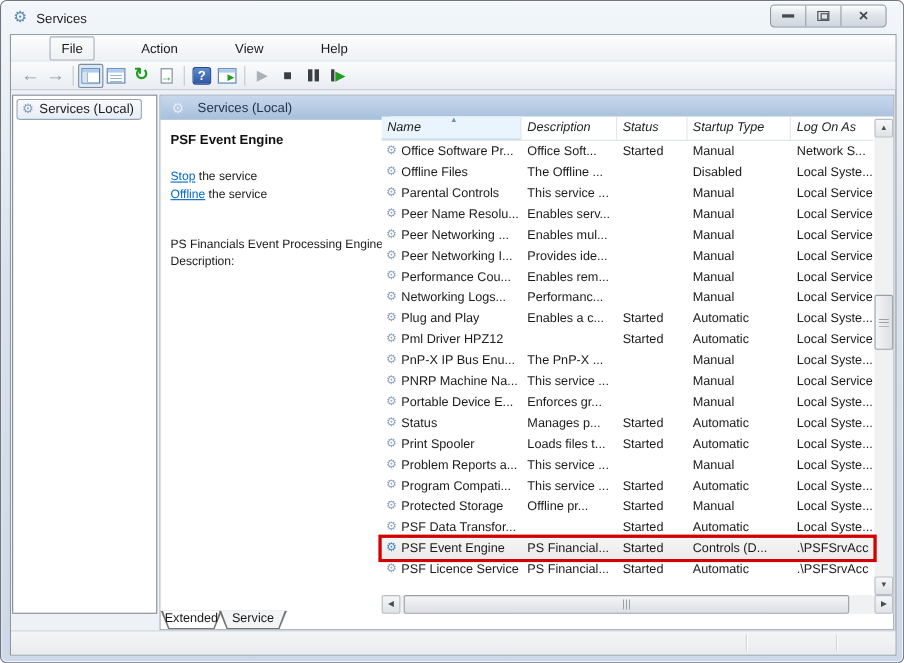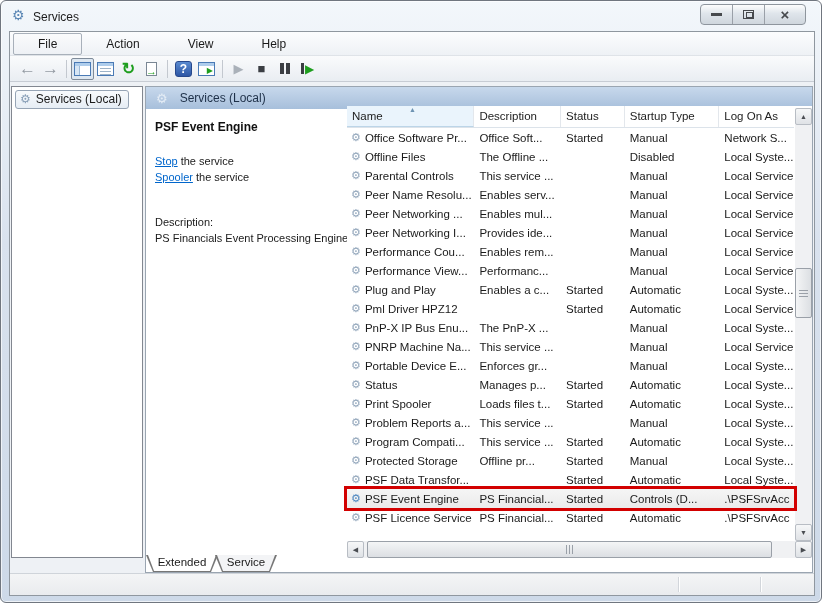--- a/index.html
+++ b/index.html
@@ -25,21 +25,21 @@
   .glyph-restore::after { content:""; position:absolute; left:2px; top:1px; width:5px; height:4px; border:1px solid #46494d; }
   .glyph-close { font-size:15px; font-weight:bold; color:#46494d; line-height:1; }
 
   
   .client { position:absolute; left:8px; top:30px; width:806px; height:565px;
     background:#eef1f5; border:1px solid #8f979f; }
 
   .menubar { position:absolute; left:0; top:0; right:0; height:24px;
     background:linear-gradient(#fcfdfe,#eef1f5); border-bottom:1px solid #dfe3e8;
     display:flex; align-items:center; padding-left:3px; }
-  .menu-item { padding:3px 24px; border-radius:2px; }
+  .menu-item { padding:3px 10px; border-radius:2px;margin-left:32px; }
   .menu-item.framed { border:1px solid #a8b0ba; background:linear-gradient(#fafbfc,#eef1f5); }
 
   .toolbar { position:absolute; left:0; top:24px; right:0; height:26px;
     background:linear-gradient(#fafbfc,#e9edf2); border-bottom:1px solid #c7ccd4;
     display:flex; align-items:center; padding-left:6px; }
   .tbtn { width:23px; height:22px; display:flex; align-items:center; justify-content:center; border-radius:2px; position:relative; }
   .tbtn.pressed { border:1px solid #7f8b99; background:#dde7f1; }
   .tsep { width:1px; height:18px; background:#c3c8cf; margin:0 4px; }
   .nav-arrow { font-size:17px; font-weight:bold; color:#939aa2; line-height:1; }
   .winicon { width:17px; height:14px; border:1px solid #4a7ab5; background:#fff; position:relative; }
@@ -83,21 +83,21 @@
   .detail-links { position:absolute; left:9px; top:44px; line-height:16px; }
   .link { color:var(--link); text-decoration:underline; cursor:pointer; }
   .detail-desc { position:absolute; left:9px; top:105px; line-height:16px; white-space:nowrap; }
 
   
   .list-panel { position:absolute; right:0; top:19px; width:465px; height:452px;
     background:#fff; border-radius:9px 0 0 0; }
   .list-header { position:absolute; left:0; top:0; width:447px; height:22px; display:flex;
     border-bottom:1px solid #dce3ea; }
   .hcell { padding:4px 0 0 5px; border-right:1px solid #e3e7ec; color:#222; font-size:11.5px;
-    white-space:nowrap; overflow:hidden; position:relative; }
+    white-space:nowrap; overflow:hidden; position:relative;font-style:italic; }
   .hcell.sorted { background:#eaf4fc; border-bottom:1px solid #bcd5e8; }
   .sort-arrow { position:absolute; top:0px; left:62px; font-size:7px; color:#6d93b2; line-height:1; }
   .c-name{width:128px;} .c-desc{width:87px;} .c-status{width:64px;} .c-startup{width:95px;} .c-logon{width:75px; border-right:none;}
 
   .rows { position:absolute; left:0; top:22px; width:447px; }
   .row { display:flex; height:19px; align-items:center; font-size:11.5px; white-space:nowrap; }
   .row .cell { overflow:hidden; white-space:nowrap; padding-left:5px; }
   .row .name-cell { display:flex; align-items:center; gap:4px; padding-left:4px; }
   .row-gear { color:#92a6bb; font-size:11px; line-height:1; flex:0 0 auto; }
   .row.selected { background:linear-gradient(#f5f5f5,#ebebeb); }
@@ -238,25 +238,25 @@
 
         <div class="pane-band">
           <span class="band-gear">⚙</span>
           <span class="band-label">Services (Local)</span>
         </div>
 
         <div class="detail">
           <div class="detail-title">PSF Event Engine</div>
           <div class="detail-links">
             <div><span class="link">Stop</span><span> the service</span></div>
-            <div><span class="link">Spooler</span><span> the service</span></div>
+            <div><span class="link">Offline</span><span> the service</span></div>
           </div>
           <div class="detail-desc">
+            <div>PS Financials Event Processing Engine</div>
             <div>Description:</div>
-            <div>PS Financials Event Processing Engine</div>
           </div>
         </div>
 
         <div class="list-panel">
           <div class="list-header">
             <div class="hcell sorted c-name"><span>Name</span><span class="sort-arrow">▲</span></div>
             <div class="hcell c-desc">Description</div>
             <div class="hcell c-status">Status</div>
             <div class="hcell c-startup">Startup Type</div>
             <div class="hcell c-logon">Log On As</div>
@@ -329,21 +329,21 @@
                   <span>Performance Cou...</span>
                 </div>
     <div class="cell c-desc">Enables rem...</div>
     <div class="cell c-status"></div>
     <div class="cell c-startup">Manual</div>
     <div class="cell c-logon">Local Service</div>
   </div>
               <div class="row">
     <div class="cell name-cell c-name">
                   <span class="row-gear">⚙</span>
-                  <span>Performance View...</span>
+                  <span>Networking Logs...</span>
                 </div>
     <div class="cell c-desc">Performanc...</div>
     <div class="cell c-status"></div>
     <div class="cell c-startup">Manual</div>
     <div class="cell c-logon">Local Service</div>
   </div>
               <div class="row">
     <div class="cell name-cell c-name">
                   <span class="row-gear">⚙</span>
                   <span>Plug and Play</span>
@@ -486,21 +486,21 @@
           <div class="hscroll">
             <div class="sb-btn left">◀</div>
             <div class="hthumb">
                 <span class="grip"></span>
               </div>
             <div class="sb-btn right">▶</div>
           </div>
         </div>
 
         <div class="tabs">
-          <div class="tab" style="width:72px">
+          <div class="tab" style="width:56px">
             <div class="shape"></div>
               <div class="inner"></div>
             <div class="tlabel">Extended</div>
           </div>
           <div class="tab inactive" style="width:62px">
             <div class="shape"></div>
               <div class="inner"></div>
             <div class="tlabel">Service</div>
           </div>
         </div>

